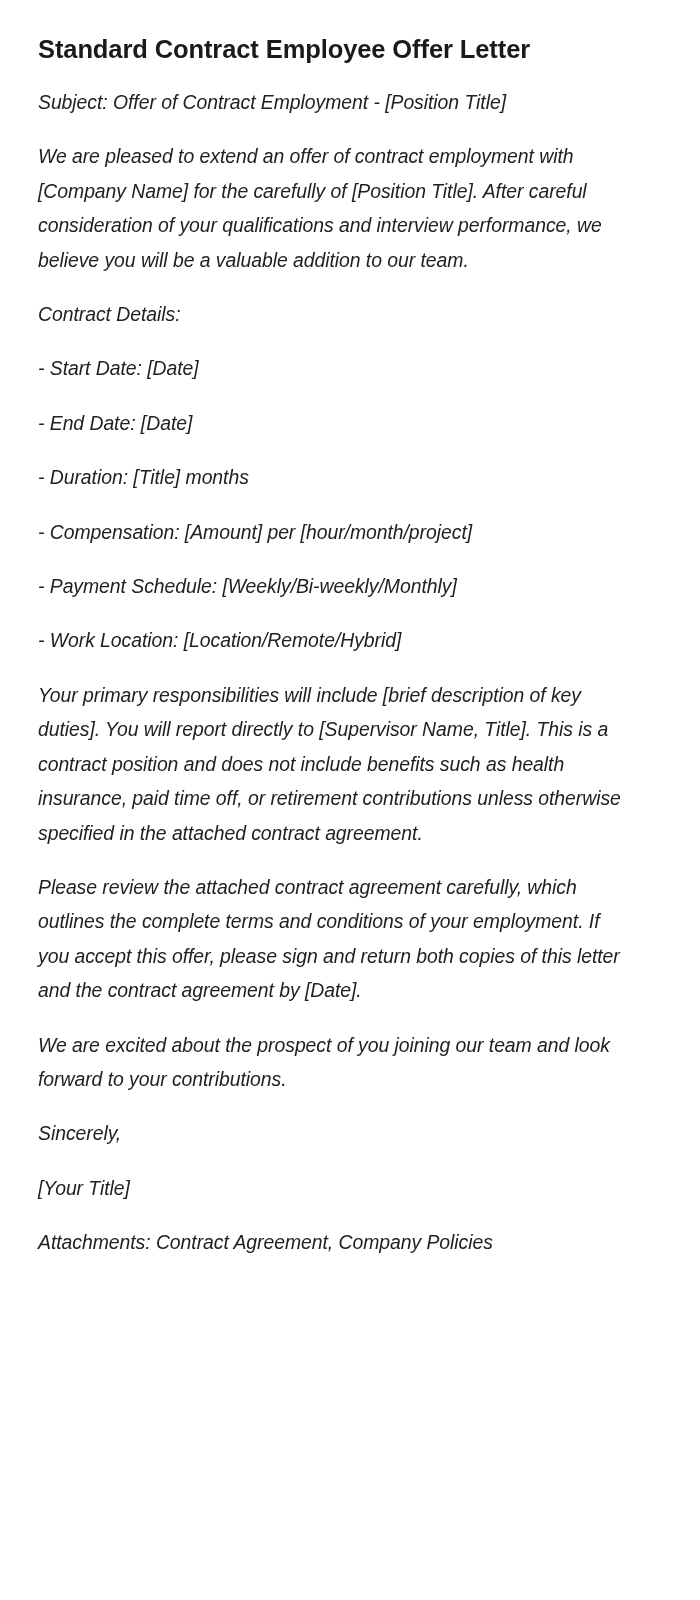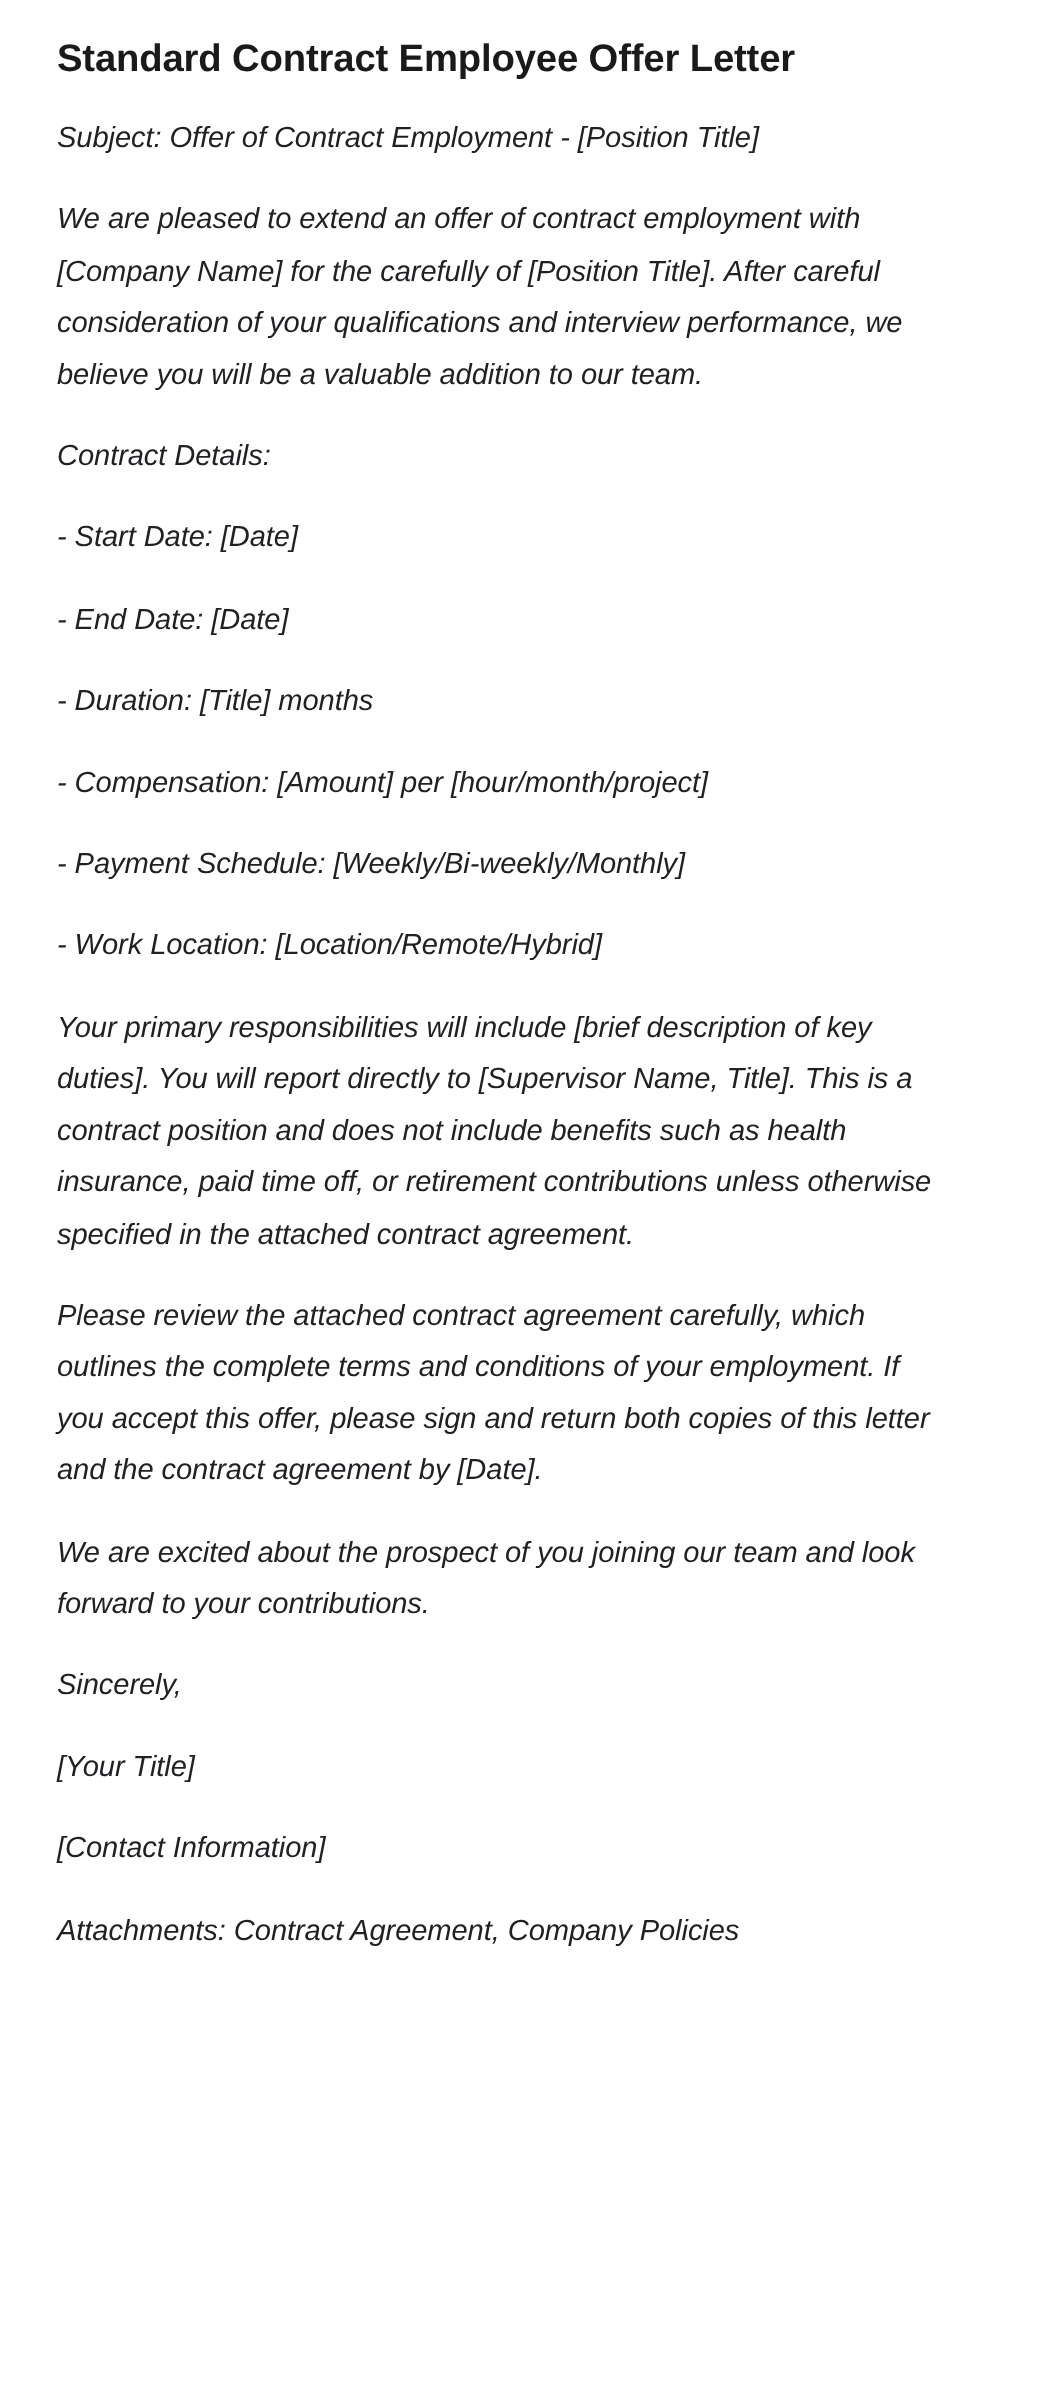--- a/index.html
+++ b/index.html
@@ -11,21 +11,21 @@
     min-height: 1600px;
     background: #ffffff;
     font-family: "Liberation Sans", "DejaVu Sans", sans-serif;
     -webkit-font-smoothing: antialiased;
   }
 
   .doc {
     width: 700px;
     min-height: 1600px;
     box-sizing: border-box;
-    padding: 22px 75px 40px 38px;
+    padding: 32px 75px 40px 38px;
     background: #ffffff;
   }
 
   .doc-title {
     font-size: 25.5px;
     line-height: 34px;
     font-weight: bold;
     color: #1a1a1a;
     letter-spacing: -0.1px;
     margin: 0 0 19px 0;
@@ -83,17 +83,16 @@
   <p class="para">Please review the attached contract agreement carefully, which outlines the complete terms and conditions of your employment. If you accept this offer, please sign and return both copies of this letter and the contract agreement by [Date].</p>
 
   <p class="para">We are excited about the prospect of you joining our team and look forward to your contributions.</p>
 
   <p class="para">Sincerely,</p>
 
 
   <p class="para">[Your Title]</p>
 
 
-  <p class="para">[Contact Information]</p>
 
   <p class="para">Attachments: Contract Agreement, Company Policies</p>
 
 </div>
 
 </body></html>

